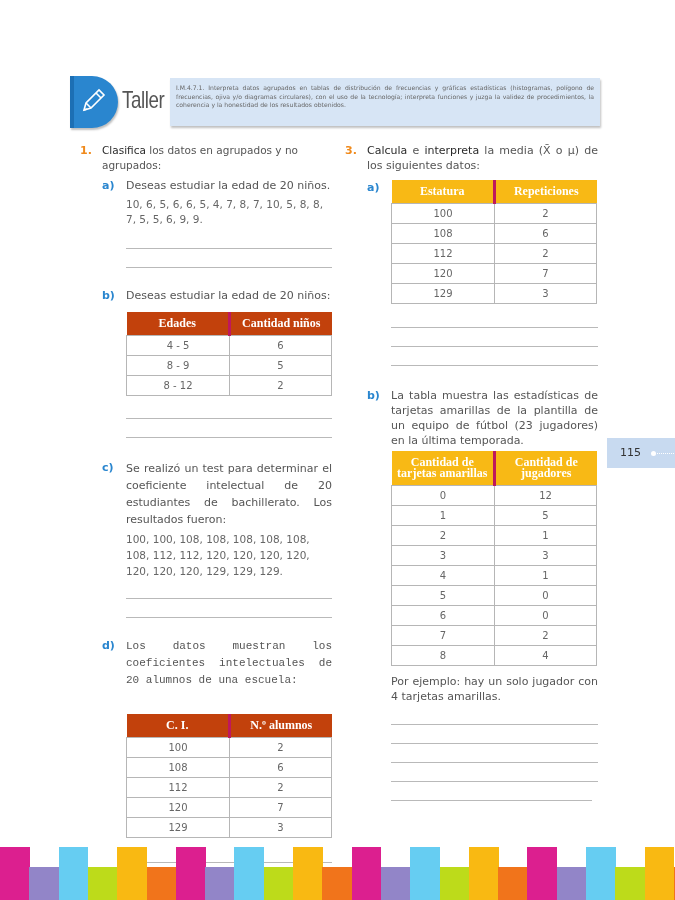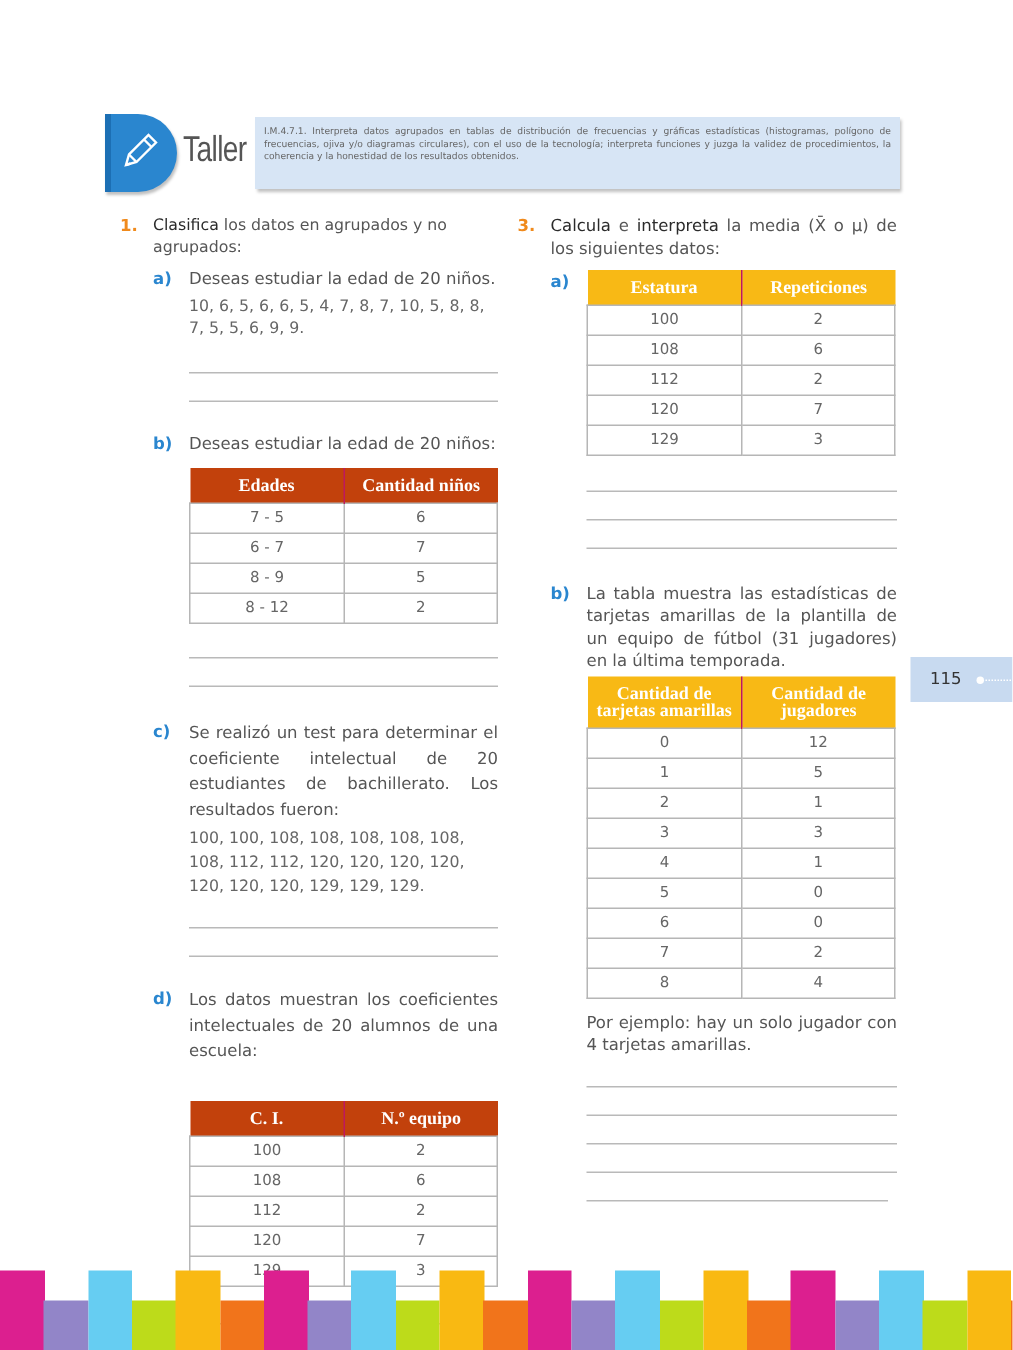--- a/index.html
+++ b/index.html
@@ -40,21 +40,21 @@
   .subtext { margin-left: 24px; text-align: justify; }
   .data-text { margin-left: 24px; font-size: 10.5px; line-height: 15px; color: #666; }
 
   .line { height: 1px; background: #b9b9b9; margin-left: 46px; }
 
   table.dt { border-collapse: collapse; font-size: 10px; color: #666; }
   table.dt th { color: #fff; font-weight: bold; font-size: 12px; height: 19px; padding: 6px 4px; line-height: 11px; font-family: Liberation Serif, serif; }
   table.dt td { border: 1px solid #b6b6b6; text-align: center; height: 20px; }
   table.orange th { background: #c2410c; }
   table.yellow th { background: #f8b915; }
-  table.dt th + th { border-left: 1px solid #be185d; }
+  table.dt th + th { border-left: 3px solid #be185d; }
 
   
   .pagetab { position: absolute; left: 607px; top: 438px; width: 68px; height: 30px; background: #c8daf0; }
   .pagetab span { position: absolute; left: 13px; top: 8px; font-size: 11px; color: #333; }
   .pagetab .dot { position: absolute; left: 44px; top: 13px; width: 5px; height: 5px; border-radius: 50%; background: #fff; }
   .pagetab .dots { position: absolute; left: 50px; top: 15px; width: 25px; border-top: 1px dotted #fff; }
 
   
   .bars { position: absolute; left: 0; top: 847px; width: 675px; height: 53px; }
   .bar { position: absolute; bottom: 0; width: 29px; }
@@ -100,26 +100,22 @@
     <span class="sublbl">b)</span>
     <div class="subtext">Deseas estudiar la edad de 20 niños:</div>
   </div>
   <table class="dt orange" style="margin:9px 0 0 46px; width:206px;">
     <tbody>
         <tr>
       <th style="width:103px;">Edades</th>
       <th>Cantidad niños</th>
     </tr>
     <tr>
-          <td>7 - 5</td>
+          <td>4 - 5</td>
           <td>6</td>
-        </tr>
-    <tr>
-          <td>6 - 7</td>
-          <td>7</td>
         </tr>
     <tr>
           <td>8 - 9</td>
           <td>5</td>
         </tr>
     <tr>
           <td>8 - 12</td>
           <td>2</td>
         </tr>
   </tbody>
@@ -130,27 +126,27 @@
   <div class="sub" style="margin-top:22px;">
     <span class="sublbl">c)</span>
     <div class="subtext" style="line-height:17px;">Se realizó un test para determinar el coeficiente intelectual de 20 estudiantes de bachillerato. Los resultados fueron:</div>
     <div class="data-text" style="margin-top:3px; line-height:16px;">100, 100, 108, 108, 108, 108, 108, 108, 112, 112, 120, 120, 120, 120, 120, 120, 120, 129, 129, 129.</div>
   </div>
   <div class="line" style="margin-top:19px;"></div>
   <div class="line" style="margin-top:18px;"></div>
 
   <div class="sub" style="margin-top:20px;">
     <span class="sublbl">d)</span>
-    <div class="subtext" style="line-height:17px;">Los datos muestran los coeficientes intelectuales de 20 alumnos de una escuela:</div>
+    <div class="subtext" style="line-height:17px;font-family:Liberation Mono, monospace;">Los datos muestran los coeficientes intelectuales de 20 alumnos de una escuela:</div>
   </div>
   <table class="dt orange" style="margin:25px 0 0 46px; width:206px;">
     <tbody>
         <tr>
       <th style="width:103px;">C. I.</th>
-      <th>N.º equipo</th>
+      <th>N.º alumnos</th>
     </tr>
     <tr>
           <td>100</td>
           <td>2</td>
         </tr>
     <tr>
           <td>108</td>
           <td>6</td>
         </tr>
     <tr>
@@ -209,21 +205,21 @@
           <td>3</td>
         </tr>
   </tbody>
     </table>
   <div class="line" style="margin-top:23px;"></div>
   <div class="line" style="margin-top:18px;"></div>
   <div class="line" style="margin-top:18px;"></div>
 
   <div class="sub" style="margin-top:22px;">
     <span class="sublbl">b)</span>
-    <div class="subtext">La tabla muestra las estadísticas de tarjetas amarillas de la plantilla de un equipo de fútbol (31 jugadores) en la última temporada.</div>
+    <div class="subtext">La tabla muestra las estadísticas de tarjetas amarillas de la plantilla de un equipo de fútbol (23 jugadores) en la última temporada.</div>
   </div>
   <table class="dt yellow" style="margin:3px 0 0 46px; width:206px;">
     <tbody>
         <tr>
       <th style="width:103px; height:30px;">Cantidad de tarjetas amarillas</th>
       <th style="height:30px;">Cantidad de jugadores</th>
     </tr>
     <tr>
           <td>0</td>
           <td>12</td>

